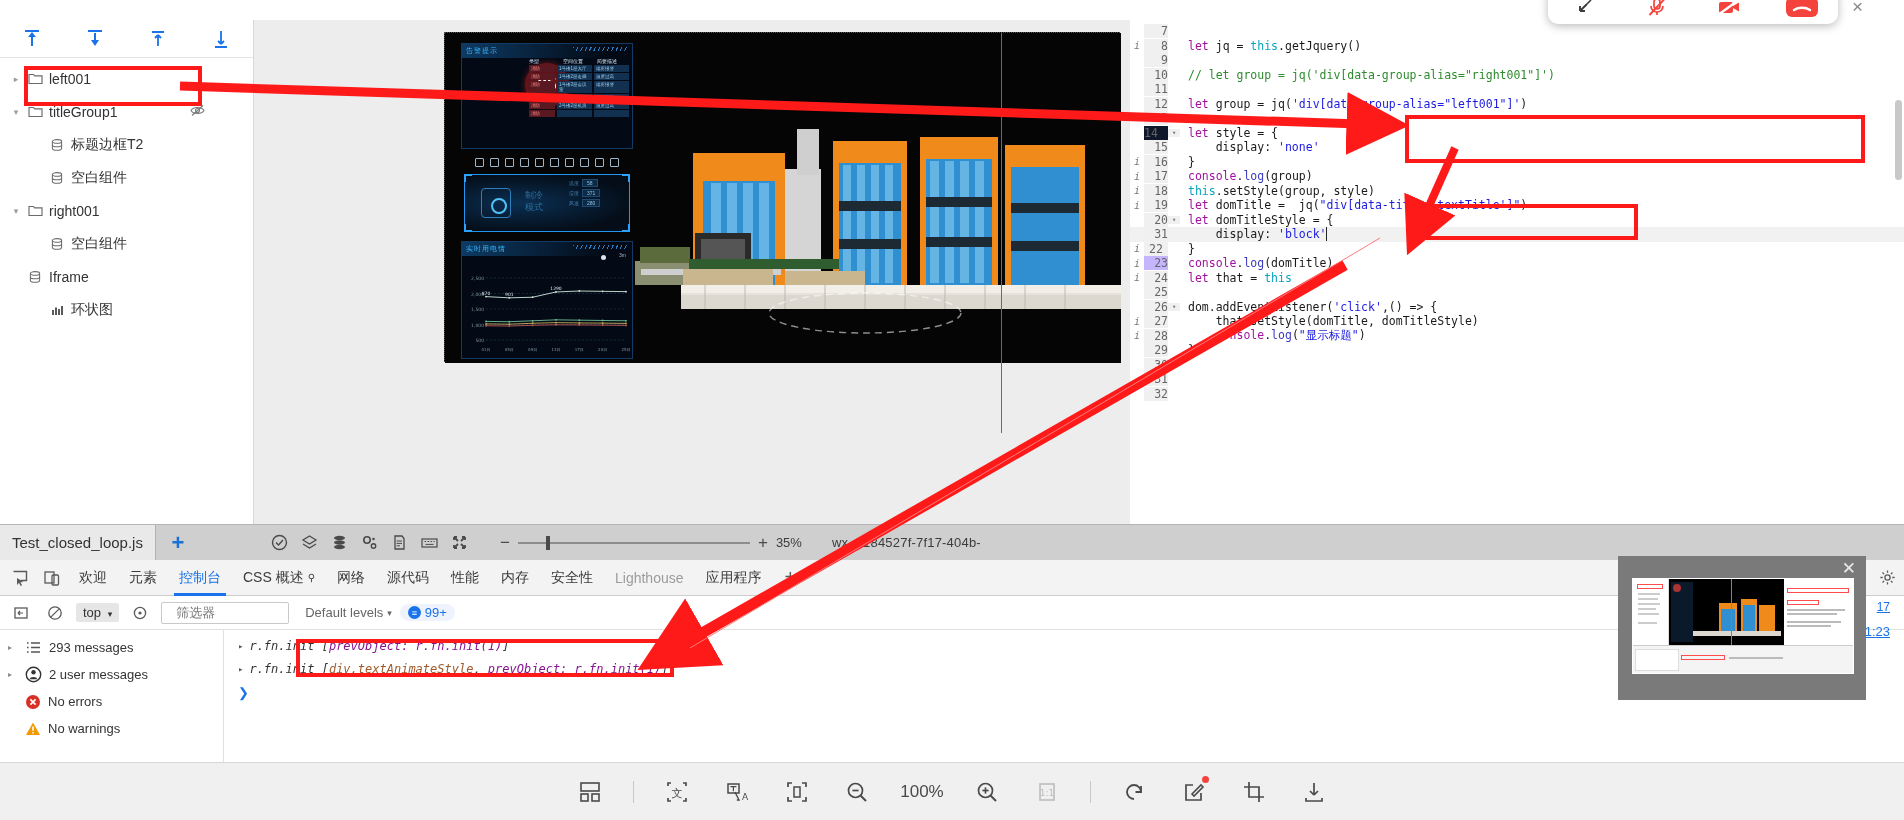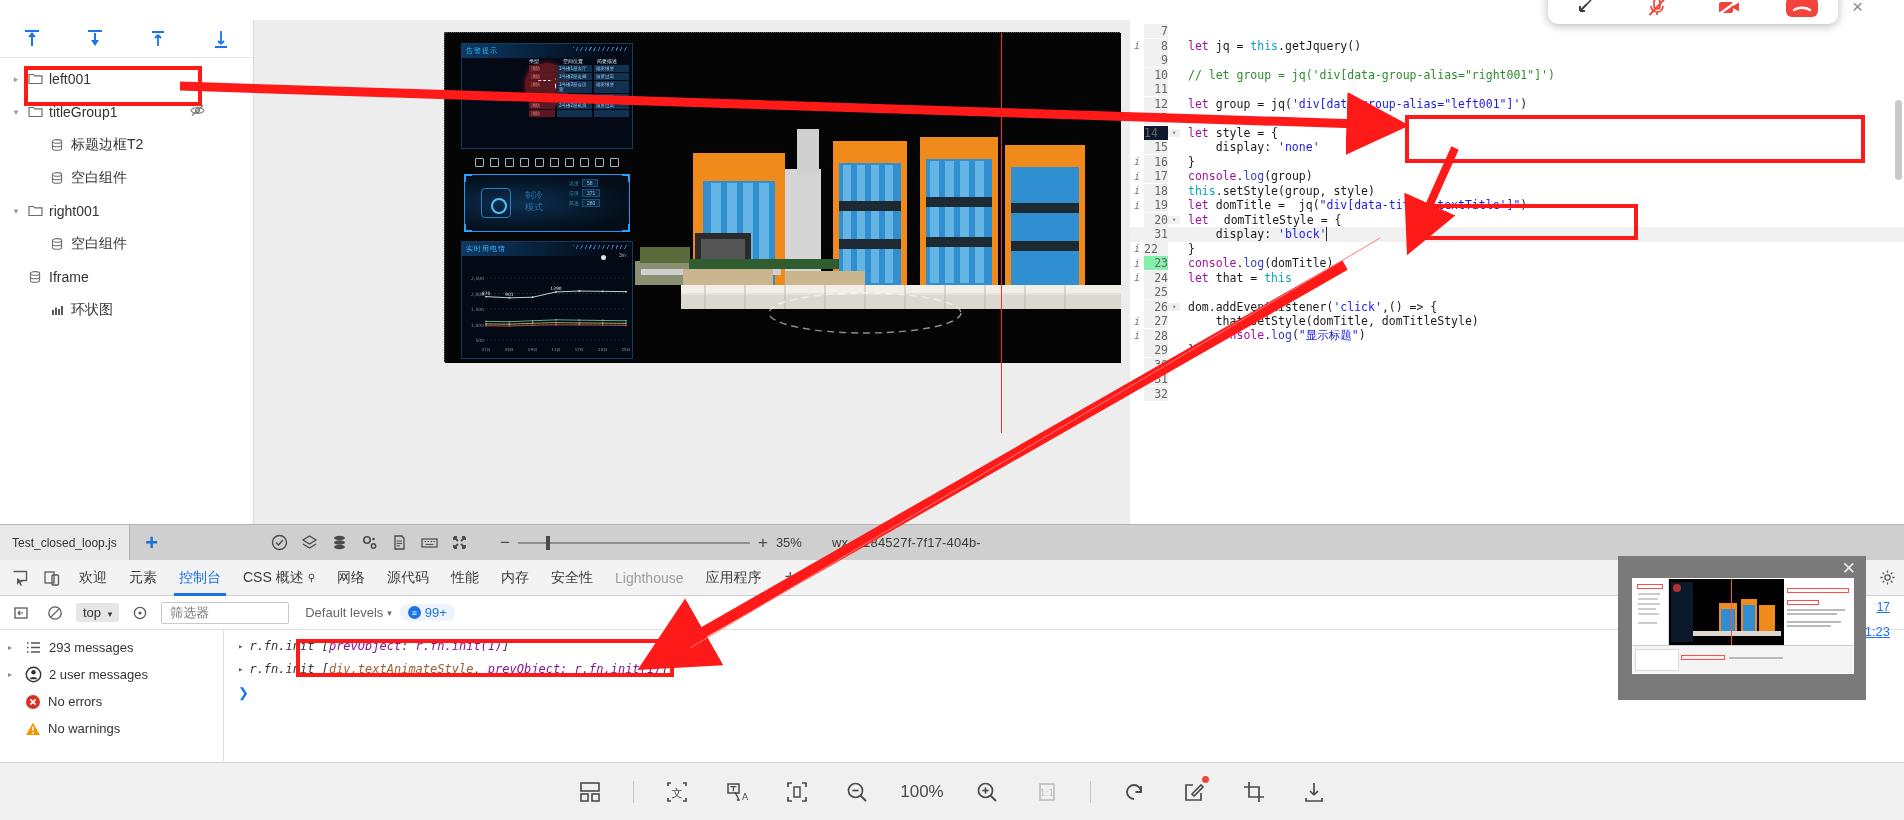--- a/index.html
+++ b/index.html
@@ -93,42 +93,42 @@
   #zknob { position:absolute; left:28px; top:-6px; width:4px; height:14px; background:#4a4a4a; }
   #zpct { font-size:13px; color:#3c3c3c; }
   #sessid { margin-left:30px; font-size:13px; color:#3c3c3c; letter-spacing:.2px; }
 
   
   #tabstrip {
     position:absolute; left:0; top:524px; width:254px; height:36px;
     background:#cfcfcf; border-top:1px solid #b5b5b5; display:flex; align-items:stretch;
   }
   #filetab { background:#e9e9e9; border-right:1px solid #b2b2b2; padding:0 12px;
-             display:flex; align-items:center; font-size:12px; color:#333; cursor:pointer; }
+             display:flex; align-items:center; font-size:15px; color:#333; cursor:pointer; }
   #addtab { width:44px; display:flex; align-items:center; justify-content:center;
             color:#1b72d4; font-size:22px; font-weight:bold; cursor:pointer; }
 
   
   #devtools { position:absolute; left:0; top:560px; right:0; bottom:0; background:#fff; }
   #dtabs { height:36px; background:#f3f3f3; border-bottom:1px solid #cdcdcd;
            display:flex; align-items:center; padding:0 4px; }
   #dtabs .dicon { width:32px; height:36px; display:flex; align-items:center; justify-content:center; color:#5a5a5a; cursor:pointer; }
   .dtab { padding:0 11px; height:36px; display:flex; align-items:center; gap:4px;
           font-size:14px; color:#3c3c3c; cursor:pointer; position:relative; }
   .dtab.active { color:#1a73e8; }
   .dtab.active:after { content:""; position:absolute; left:6px; right:6px; bottom:0; height:3px; background:#1a73e8; }
   .dtab.dim { color:#9c9c9c; }
   #dtabplus { padding:0 12px; font-size:20px; color:#5a5a5a; cursor:pointer; }
 
   #filterbar { height:34px; border-bottom:1px solid #e0e0e0; display:flex; align-items:center;
                gap:8px; padding:0 8px; background:#fff; }
   #filterbar .fi { width:26px; height:26px; display:flex; align-items:center; justify-content:center; color:#5a5a5a; cursor:pointer; }
   #ctxsel { background:#e6e6e6; border-radius:2px; padding:2px 7px; font-size:13px; color:#333; cursor:pointer; }
   #filterinput { width:128px; height:22px; border:1px solid #c9c9c9; border-radius:2px;
-                 padding:0 8px; font-size:13px; color:#777; display:flex; align-items:center; }
+                 padding:0 14px; font-size:13px; color:#777; display:flex; align-items:center; }
   #levels { font-size:13px; color:#666; display:flex; align-items:center; gap:4px; cursor:pointer; margin-left:8px; }
   #issues { display:flex; align-items:center; gap:4px; font-size:13px; color:#1a73e8;
             background:#eef3fd; border-radius:10px; padding:1px 8px; cursor:pointer; }
   #issues .bdot { width:13px; height:13px; border-radius:50%; background:#1a73e8; color:#fff;
                   font-size:9px; display:flex; align-items:center; justify-content:center; }
 
   #consolebody { display:flex; height:calc(100% - 70px); }
   #sidebarc { width:224px; border-right:1px solid #e0e0e0; padding-top:4px; }
   .srow { height:27px; display:flex; align-items:center; gap:7px; padding-left:8px;
           font-size:13px; color:#333; cursor:pointer; }
@@ -571,37 +571,37 @@
         <div style="height: 14.5px; display: flex; align-items: center; font-family: &quot;DejaVu Sans Mono&quot;, monospace; font-size: 11.5px;">
           <span style="width: 14px; text-align: center; color: rgb(119, 119, 119); font-style: italic; font-size: 10px;">i</span>
           <span style="width: 24px; text-align: right; color: rgb(102, 102, 102); background: rgb(240, 240, 240);">19</span>
           <span style="width: 12px; text-align: center; color: rgb(119, 119, 119); font-size: 7px; background: rgb(240, 240, 240);"></span>
           <span style="padding-left: 8px; white-space: pre;"><span style="color: rgb(160, 17, 160);">let </span><span style="color: rgb(26, 26, 26);">domTitle =  jq(</span><span style="color: rgb(26, 26, 224);">"div[data-title='textTitle']"</span><span style="color: rgb(26, 26, 26);">)</span></span>
         </div>
         <div style="height: 14.5px; display: flex; align-items: center; font-family: &quot;DejaVu Sans Mono&quot;, monospace; font-size: 11.5px;">
           <span style="width: 14px; text-align: center; color: rgb(119, 119, 119); font-style: italic; font-size: 10px;"></span>
           <span style="width: 24px; text-align: right; color: rgb(102, 102, 102); background: rgb(240, 240, 240);">20</span>
           <span style="width: 12px; text-align: center; color: rgb(119, 119, 119); font-size: 7px; background: rgb(240, 240, 240);">▾</span>
-          <span style="padding-left: 8px; white-space: pre;"><span style="color: rgb(160, 17, 160);">let </span><span style="color: rgb(26, 26, 26); margin-left: 8px;">domTitleStyle = {</span></span>
+          <span style="padding-left: 8px; white-space: pre;"><span style="color: rgb(160, 17, 160);">let </span><span style="color: rgb(26, 26, 26);">domTitleStyle = {</span></span>
         </div>
         <div style="height: 14.5px; display: flex; align-items: center; font-family: &quot;DejaVu Sans Mono&quot;, monospace; font-size: 11.5px; background: rgb(241, 241, 241);">
           <span style="width: 14px; text-align: center; color: rgb(119, 119, 119); font-style: italic; font-size: 10px;"></span>
           <span style="width: 24px; text-align: right; color: rgb(102, 102, 102); background: rgb(240, 240, 240);">31</span>
           <span style="width: 12px; text-align: center; color: rgb(119, 119, 119); font-size: 7px; background: rgb(240, 240, 240);"></span>
           <span style="padding-left: 8px; white-space: pre;"><span style="color: rgb(26, 26, 26);">    display: </span><span style="color: rgb(26, 26, 224);">'block'</span><span style="border-left: 1px solid rgb(34, 34, 34); margin-left: 0px;">​</span></span>
         </div>
         <div style="height: 14.5px; display: flex; align-items: center; font-family: &quot;DejaVu Sans Mono&quot;, monospace; font-size: 11.5px;">
           <span style="width: 14px; text-align: center; color: rgb(119, 119, 119); font-style: italic; font-size: 10px;">i</span>
-          <span style="width: 24px; text-align: left; color: rgb(102, 102, 102); background: rgb(240, 240, 240);">22</span>
+          <span style="width: 24px; text-align: center; color: rgb(102, 102, 102); background: rgb(240, 240, 240);">22</span>
           <span style="width: 12px; text-align: center; color: rgb(119, 119, 119); font-size: 7px; background: rgb(240, 240, 240);"></span>
           <span style="padding-left: 8px; white-space: pre;"><span style="color: rgb(26, 26, 26);">}</span></span>
         </div>
         <div style="height: 14.5px; display: flex; align-items: center; font-family: &quot;DejaVu Sans Mono&quot;, monospace; font-size: 11.5px;">
           <span style="width: 14px; text-align: center; color: rgb(119, 119, 119); font-style: italic; font-size: 10px;">i</span>
-          <span style="width: 24px; text-align: right; color: rgb(102, 102, 102); background: #86efac;">23</span>
+          <span style="width: 24px; text-align: right; color: rgb(102, 102, 102); background: #c4b5fd;">23</span>
           <span style="width: 12px; text-align: center; color: rgb(119, 119, 119); font-size: 7px; background: rgb(240, 240, 240);"></span>
           <span style="padding-left: 8px; white-space: pre;"><span style="color: rgb(160, 17, 160);">console</span><span style="color: rgb(26, 26, 26);">.</span><span style="color: rgb(58, 58, 192);">log</span><span style="color: rgb(26, 26, 26);">(domTitle)</span></span>
         </div>
         <div style="height: 14.5px; display: flex; align-items: center; font-family: &quot;DejaVu Sans Mono&quot;, monospace; font-size: 11.5px;">
           <span style="width: 14px; text-align: center; color: rgb(119, 119, 119); font-style: italic; font-size: 10px;">i</span>
           <span style="width: 24px; text-align: right; color: rgb(102, 102, 102); background: rgb(240, 240, 240);">24</span>
           <span style="width: 12px; text-align: center; color: rgb(119, 119, 119); font-size: 7px; background: rgb(240, 240, 240);"></span>
           <span style="padding-left: 8px; white-space: pre;"><span style="color: rgb(160, 17, 160);">let </span><span style="color: rgb(26, 26, 26);">that </span><span style="color: rgb(26, 26, 26);">= </span><span style="color: rgb(10, 163, 194);">this</span></span>
         </div>
         <div style="height: 14.5px; display: flex; align-items: center; font-family: &quot;DejaVu Sans Mono&quot;, monospace; font-size: 11.5px;">

